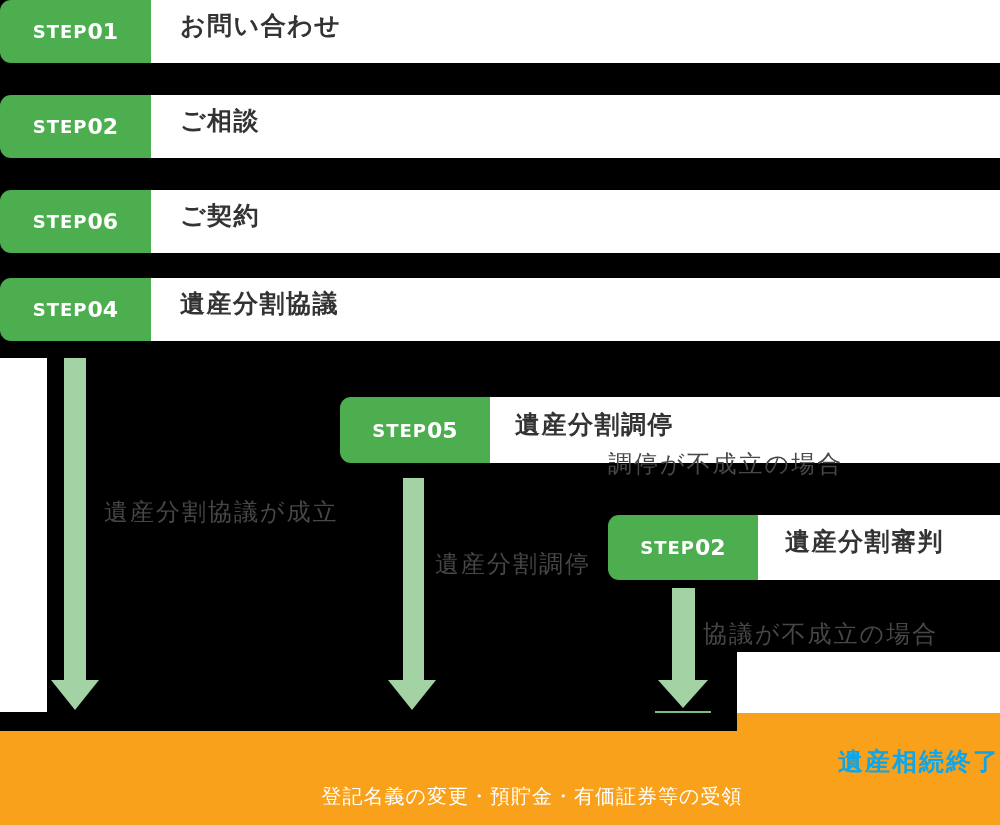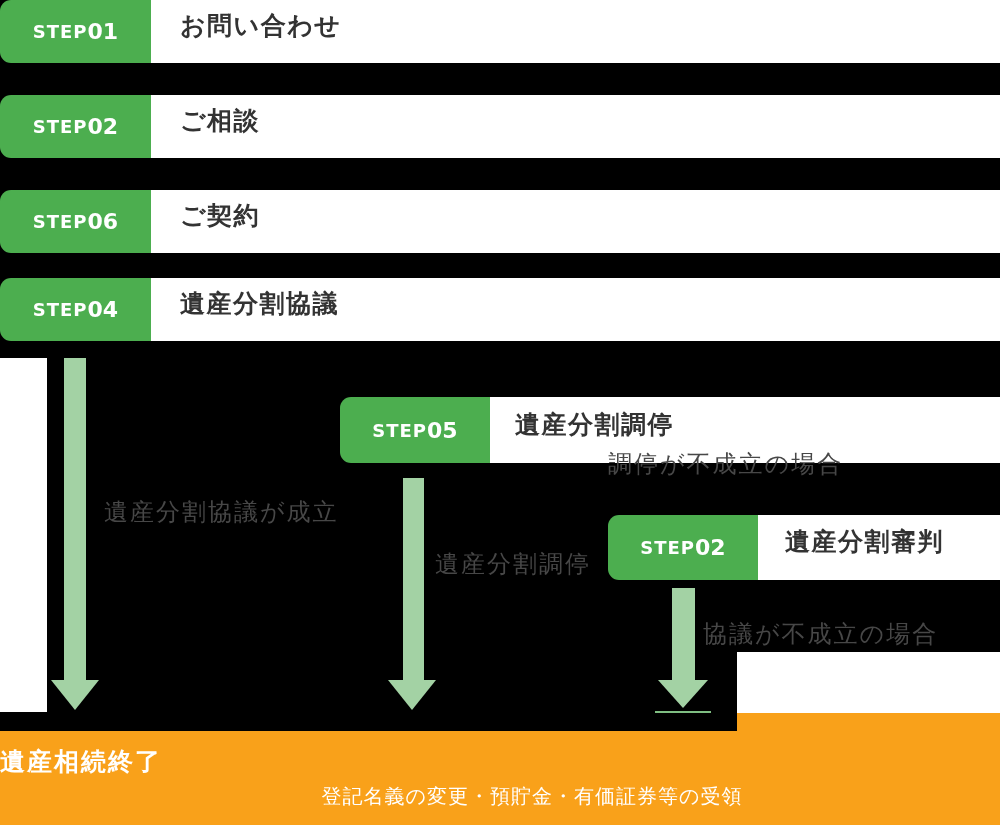--- a/index.html
+++ b/index.html
@@ -52,21 +52,21 @@
   .head3{left:658px;top:680px;border-left:25px solid transparent;border-right:25px solid transparent;border-top:28px solid var(--arrow-green);}
   .underline3{position:absolute;left:655px;top:711px;width:56px;height:2px;background:var(--underline-green);}
 
   
   .white-strip{position:absolute;left:0;top:358px;width:47px;height:354px;background:#fff;}
   .white-block{position:absolute;left:737px;top:652px;width:263px;height:61px;background:#fff;}
 
   
   .orangeA{position:absolute;left:737px;top:713px;width:263px;height:112px;background:var(--footer-orange);}
   .orangeB{position:absolute;left:0;top:731px;width:1000px;height:94px;background:var(--footer-orange);}
-  .ftitle{position:absolute;left:0;top:745px;width:1000px;text-align:left;color:#ffffff;
+  .ftitle{position:absolute;left:0;top:745px;width:1000px;text-align:right;color:#0ea5e9;
           font-size:25px;font-weight:700;letter-spacing:2px;}
   .fsub{position:absolute;left:0;top:783px;width:1000px;text-align:center;color:#fff;
         font-size:20px;font-weight:500;letter-spacing:1px;padding-left:32px;}
 </style>
 </head>
 <body>
 
 <div class="canvas">
 
   <div class="white-strip"></div>

